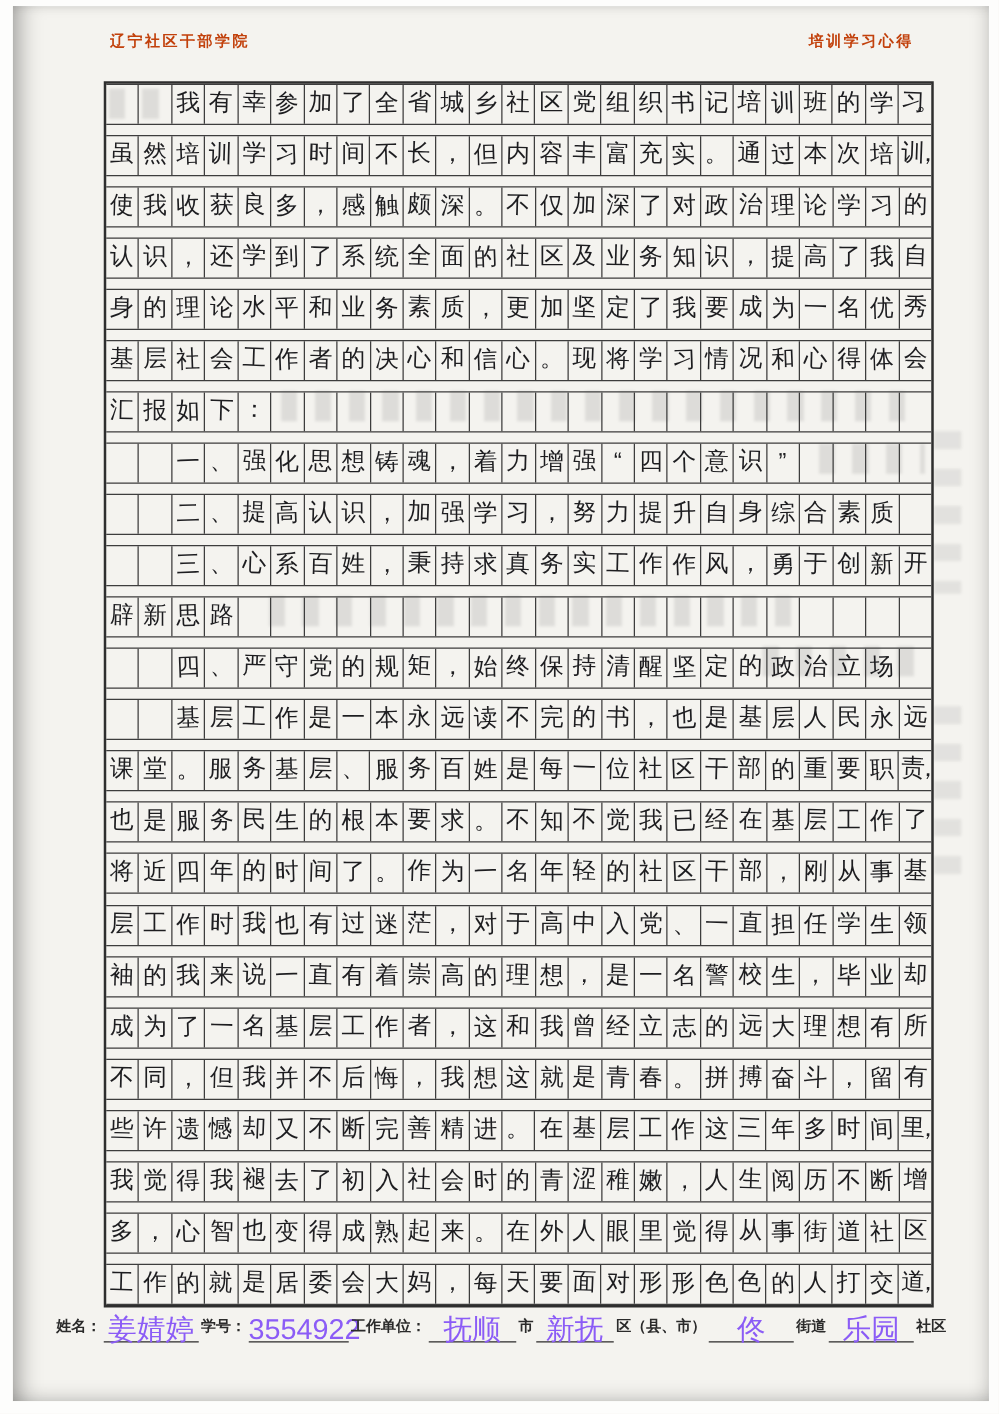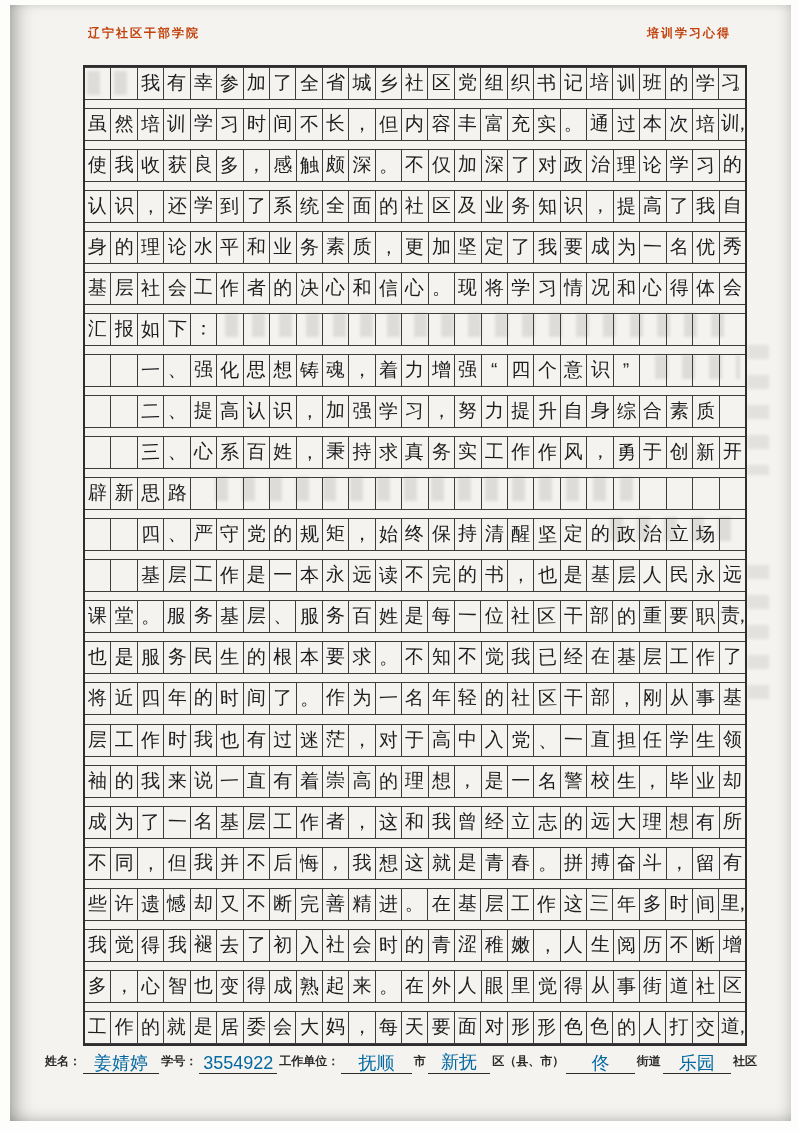--- a/index.html
+++ b/index.html
@@ -60,25 +60,25 @@
   
   .footer{
     position:absolute;left:33px;top:1048px;width:716px;
     display:flex;align-items:flex-start;white-space:nowrap;
     font-size:12px;color:#2b2b2b;font-weight:700;
     font-family:"Liberation Serif","DejaVu Serif",serif;
   }
   .footer .lbl{padding:0 2px 2px 2px;}
   .blank{
     border-bottom:1.5px solid #2b2b2b;text-align:center;
-    font-size:18px;line-height:20px;color:#0369a1;font-weight:400;
+    font-size:23px;line-height:20px;color:#8b5cf6;font-weight:400;
     font-family:"Liberation Sans","DejaVu Sans",sans-serif;
   }
   .w78{width:78px;} .w80{width:80px;} .w72{width:72px;}
-  .w64{width:64px;font-family:Liberation Mono, monospace;} .w70{width:70px;}
+  .w64{width:64px;} .w70{width:70px;}
 </style>
 </head>
 <body>
 
 <div class="paper">
 
   <div class="hdr hdr-left">辽宁社区干部学院</div>
   <div class="hdr hdr-right">培训学习心得</div>
 
   <div class="bleed" style="left:77px;top:66px;width:48px;height:24px;"></div>

